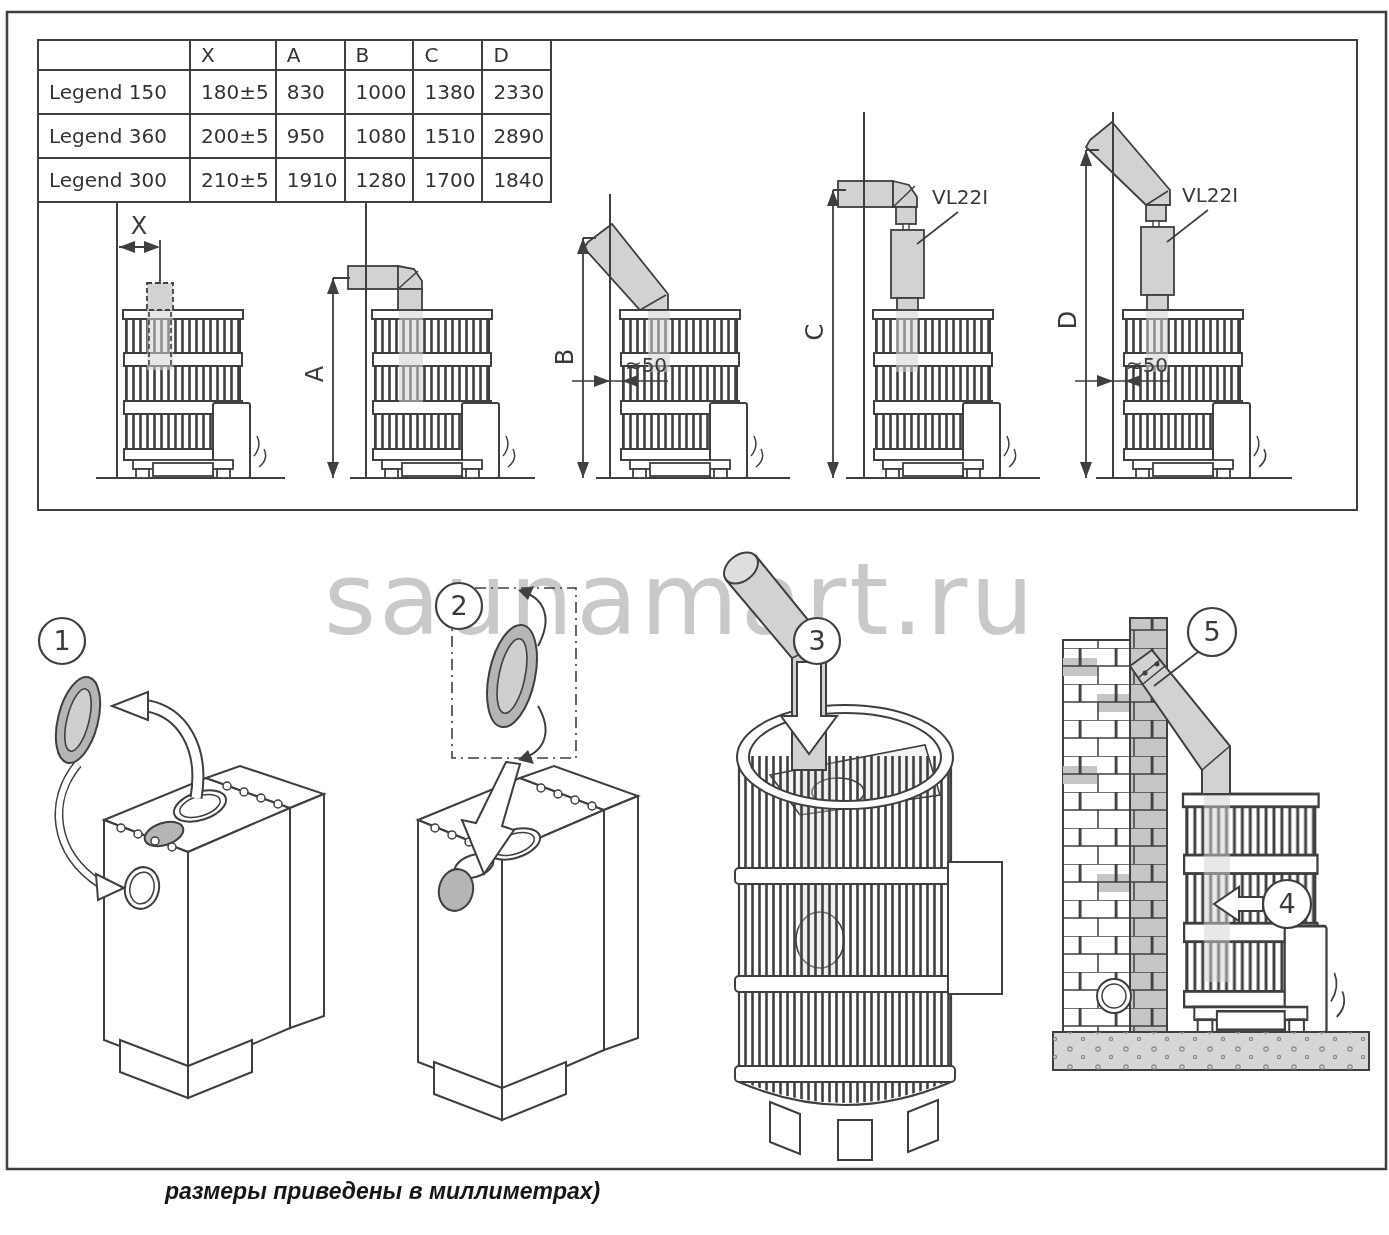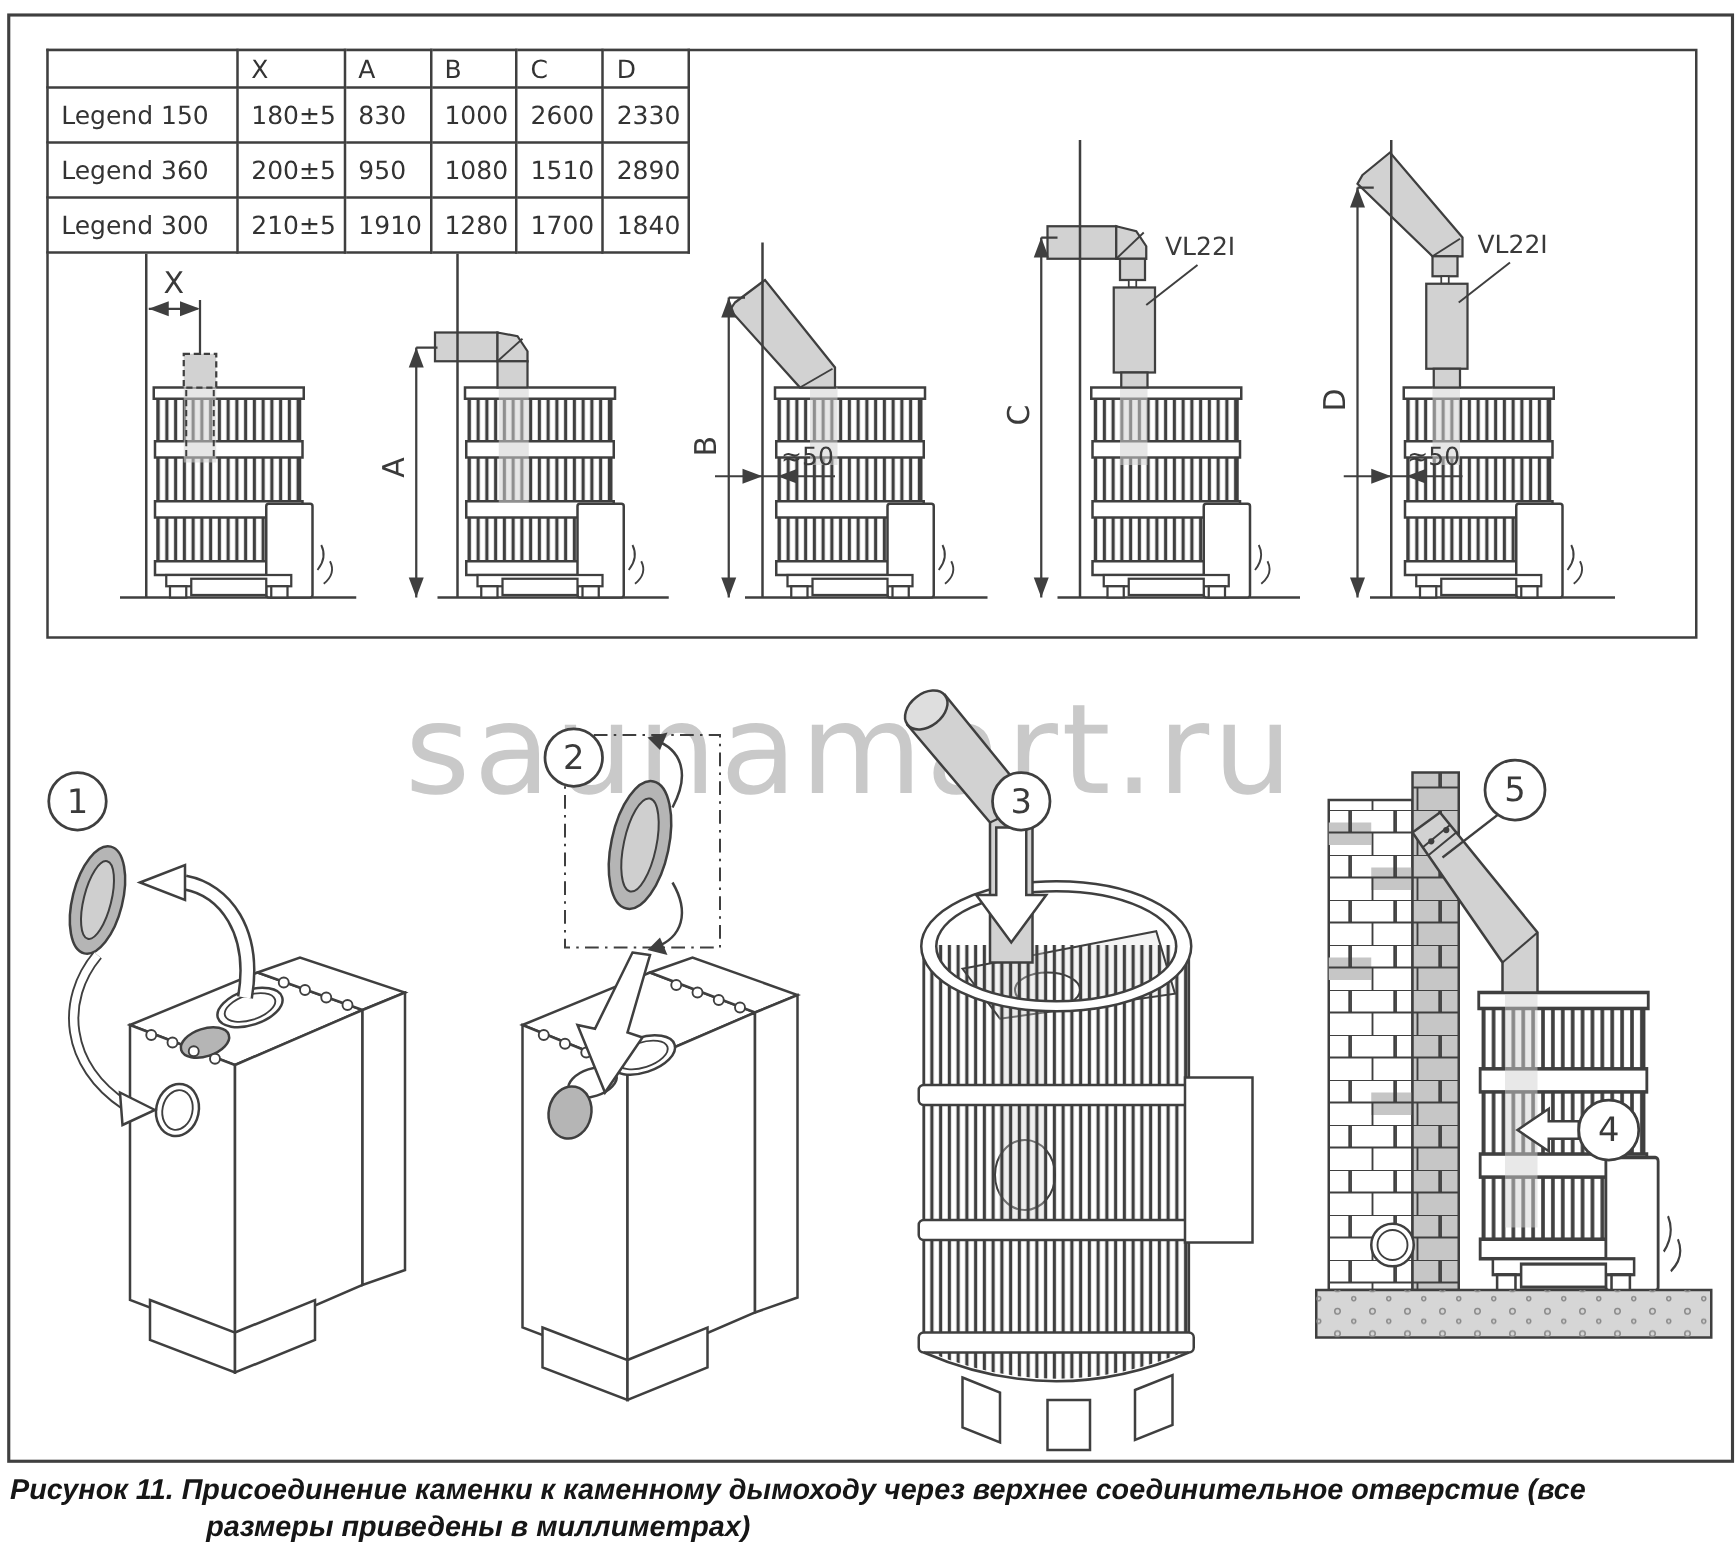--- a/index.html
+++ b/index.html
@@ -55,21 +55,21 @@
       <th>A</th>
       <th>B</th>
       <th>C</th>
       <th>D</th>
     </tr>
     <tr>
       <td>Legend 150</td>
       <td>180±5</td>
       <td>830</td>
       <td>1000</td>
-      <td>2600</td>
+      <td>1380</td>
       <td>2330</td>
     </tr>
     <tr>
       <td>Legend 360</td>
       <td>200±5</td>
       <td>950</td>
       <td>1080</td>
       <td>1510</td>
       <td>2890</td>
     </tr>
@@ -367,17 +367,16 @@
       <path d="M1198 652 L1154 686" stroke="#3f3f3f" stroke-width="1.8"></path>
       <circle cx="1212" cy="632" r="24" fill="#fff" stroke="#3f3f3f" stroke-width="2.2"></circle>
       <text x="1212" y="641" text-anchor="middle" font-size="27">5</text>
       <polygon points="1263,897 1239,897 1239,887 1214,904 1239,921 1239,911 1263,911" fill="#ffffff" stroke="#3f3f3f" stroke-width="2"></polygon>
       <circle cx="1287" cy="904" r="24" fill="#fff" stroke="#3f3f3f" stroke-width="2.2"></circle>
       <text x="1287" y="913" text-anchor="middle" font-size="27">4</text>
     </g>
   </svg>
 
   <div class="caption">
-    <span>Рисунок 11. Присоединение каменки к каменному дымоходу через верхнее соединительное отверстие (все</span>
     <span class="l2">размеры приведены в миллиметрах)</span>
   </div>
 
 </div>
 
 </body></html>

